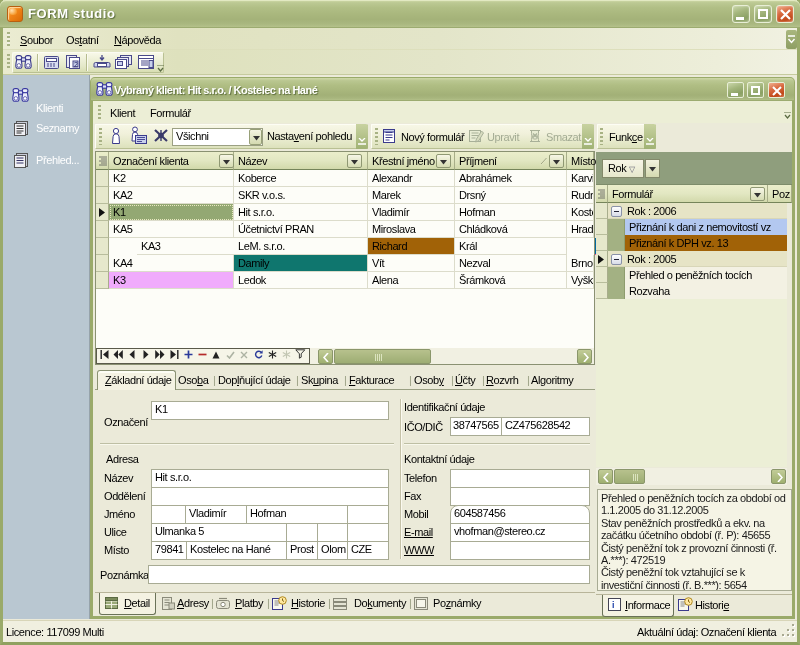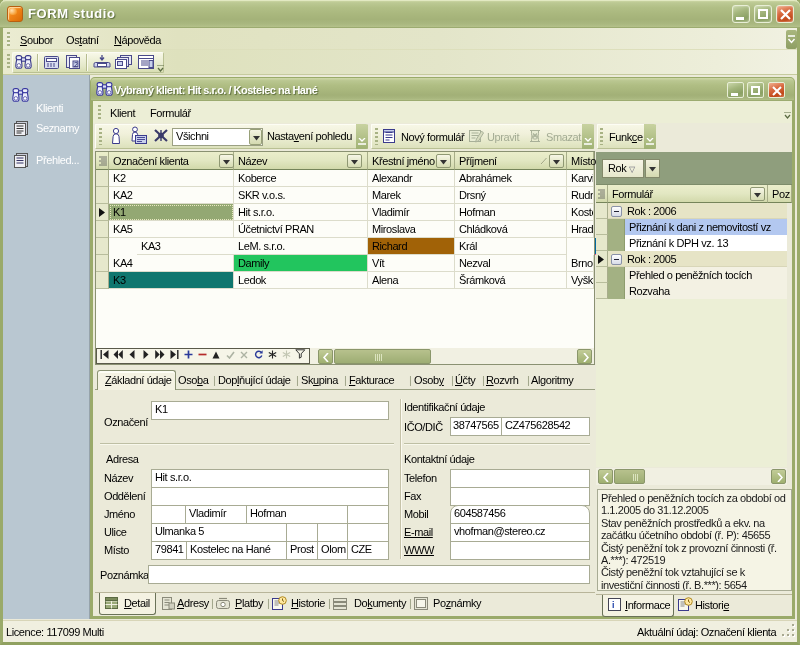--- a/index.html
+++ b/index.html
@@ -309,26 +309,26 @@
 <div class="a" style="left:455px;top:221px;width:112px;height:17px;background:#fdfdf8;border-right:1px solid #dcdccb;border-bottom:1px solid #dcdccb;overflow:hidden;white-space:nowrap;padding:2px 0 0 4px;">Chládková</div>
 <div class="a" style="left:567px;top:221px;width:27px;height:17px;background:#fdfdf8;border-right:1px solid #dcdccb;border-bottom:1px solid #dcdccb;overflow:hidden;white-space:nowrap;padding:2px 0 0 4px;">Hradec K</div>
 <div class="a" style="left:96px;top:238px;width:13px;height:17px;background:#e6e8cc;border-right:1px solid #a8ad8c;border-bottom:1px solid #b8bd9c;"></div>
 <div class="a" style="left:109px;top:238px;width:125px;height:17px;background:#fdfdf8;border-right:1px solid #dcdccb;border-bottom:1px solid #dcdccb;overflow:hidden;white-space:nowrap;padding:2px 0 0 4px;margin-left:28px;">KA3</div>
 <div class="a" style="left:234px;top:238px;width:134px;height:17px;background:#fdfdf8;border-right:1px solid #dcdccb;border-bottom:1px solid #dcdccb;overflow:hidden;white-space:nowrap;padding:2px 0 0 4px;">LeM. s.r.o.</div>
 <div class="a" style="left:368px;top:238px;width:87px;height:17px;background:#a16207;border-right:1px solid #dcdccb;border-bottom:1px solid #dcdccb;overflow:hidden;white-space:nowrap;padding:2px 0 0 4px;">Richard</div>
 <div class="a" style="left:455px;top:238px;width:112px;height:17px;background:#fdfdf8;border-right:1px solid #dcdccb;border-bottom:1px solid #dcdccb;overflow:hidden;white-space:nowrap;padding:2px 0 0 4px;">Král</div>
 <div class="a" style="left:567px;top:238px;width:27px;height:17px;background:#0369a1;border-right:1px solid #dcdccb;border-bottom:1px solid #ec4899;overflow:hidden;white-space:nowrap;padding:2px 0 0 4px;margin-left:28px;">Cheb</div>
 <div class="a" style="left:96px;top:255px;width:13px;height:17px;background:#e6e8cc;border-right:1px solid #a8ad8c;border-bottom:1px solid #b8bd9c;"></div>
 <div class="a" style="left:109px;top:255px;width:125px;height:17px;background:#fdfdf8;border-right:1px solid #dcdccb;border-bottom:1px solid #dcdccb;overflow:hidden;white-space:nowrap;padding:2px 0 0 4px;">KA4</div>
-<div class="a" style="left:234px;top:255px;width:134px;height:17px;background:#22c55e;border-right:1px solid #dcdccb;border-bottom:1px solid #dcdccb;overflow:hidden;white-space:nowrap;padding:2px 0 0 4px;">Damily</div>
+<div class="a" style="left:234px;top:255px;width:134px;height:17px;background:#0f766e;border-right:1px solid #dcdccb;border-bottom:1px solid #dcdccb;overflow:hidden;white-space:nowrap;padding:2px 0 0 4px;">Damily</div>
 <div class="a" style="left:368px;top:255px;width:87px;height:17px;background:#fdfdf8;border-right:1px solid #dcdccb;border-bottom:1px solid #dcdccb;overflow:hidden;white-space:nowrap;padding:2px 0 0 4px;">Vít</div>
 <div class="a" style="left:455px;top:255px;width:112px;height:17px;background:#fdfdf8;border-right:1px solid #dcdccb;border-bottom:1px solid #dcdccb;overflow:hidden;white-space:nowrap;padding:2px 0 0 4px;">Nezval</div>
 <div class="a" style="left:567px;top:255px;width:27px;height:17px;background:#fdfdf8;border-right:1px solid #dcdccb;border-bottom:1px solid #dcdccb;overflow:hidden;white-space:nowrap;padding:2px 0 0 4px;">Brno</div>
 <div class="a" style="left:96px;top:272px;width:13px;height:17px;background:#e6e8cc;border-right:1px solid #a8ad8c;border-bottom:1px solid #b8bd9c;"></div>
-<div class="a" style="left:109px;top:272px;width:125px;height:17px;background:#0f766e;border-right:1px solid #dcdccb;border-bottom:1px solid #dcdccb;overflow:hidden;white-space:nowrap;padding:2px 0 0 4px;">K3</div>
+<div class="a" style="left:109px;top:272px;width:125px;height:17px;background:#f0abfc;border-right:1px solid #dcdccb;border-bottom:1px solid #dcdccb;overflow:hidden;white-space:nowrap;padding:2px 0 0 4px;">K3</div>
 <div class="a" style="left:234px;top:272px;width:134px;height:17px;background:#fdfdf8;border-right:1px solid #dcdccb;border-bottom:1px solid #dcdccb;overflow:hidden;white-space:nowrap;padding:2px 0 0 4px;">Ledok</div>
 <div class="a" style="left:368px;top:272px;width:87px;height:17px;background:#fdfdf8;border-right:1px solid #dcdccb;border-bottom:1px solid #dcdccb;overflow:hidden;white-space:nowrap;padding:2px 0 0 4px;">Alena</div>
 <div class="a" style="left:455px;top:272px;width:112px;height:17px;background:#fdfdf8;border-right:1px solid #dcdccb;border-bottom:1px solid #dcdccb;overflow:hidden;white-space:nowrap;padding:2px 0 0 4px;">Šrámková</div>
 <div class="a" style="left:567px;top:272px;width:27px;height:17px;background:#fdfdf8;border-right:1px solid #dcdccb;border-bottom:1px solid #dcdccb;overflow:hidden;white-space:nowrap;padding:2px 0 0 4px;">Vyškov</div>
 <div class="a" style="left:96px;top:348px;width:498px;height:16px;background:#f1f0e2;"></div>
 <div class="a" style="left:96px;top:348px;width:214px;height:16px;border:1px solid #5a5a4a;background:#f6f5e8;"></div>
 <div class="a" style="left:97px;top:349px;width:14px;height:14px;text-align:center;line-height:13px;"><svg width="9" height="9">
       <path d="M1.2 0 v9" stroke="#222" stroke-width="1.4"></path>
       <path d="M8.5 0 L3 4.5 L8.5 9z" fill="#222"></path>
     </svg></div>
@@ -534,21 +534,21 @@
     <div class="a" style="left:2px;top:4px;width:5px;height:1px;background:#223;"></div>
   </div>
 <div class="lbl" style="left:627px;top:205px;">Rok : 2006</div>
 <div class="a" style="left:596px;top:219px;width:12px;height:16px;background:#e6e8cc;border-right:1px solid #a8ad8c;border-bottom:1px solid #b8bd9c;"></div>
 <div class="a" style="left:608px;top:219px;width:17px;height:16px;background:#a3b183;border-right:1px solid #8e9c6e;"></div>
 <div class="a" style="left:625px;top:219px;width:162px;height:16px;background:#b3c8f0;">
     <div class="lbl" style="left:4px;top:2px;">Přiznání k dani z nemovitostí vz</div>
   </div>
 <div class="a" style="left:596px;top:235px;width:12px;height:16px;background:#e6e8cc;border-right:1px solid #a8ad8c;border-bottom:1px solid #b8bd9c;"></div>
 <div class="a" style="left:608px;top:235px;width:17px;height:16px;background:#a3b183;border-right:1px solid #8e9c6e;"></div>
-<div class="a" style="left:625px;top:235px;width:162px;height:16px;background:#ffffff;">
+<div class="a" style="left:625px;top:235px;width:162px;height:16px;background:#a16207;">
     <div class="lbl" style="left:4px;top:2px;">Přiznání k DPH vz. 13</div>
   </div>
 <div class="a" style="left:596px;top:251px;width:12px;height:16px;background:#e6e8cc;border-right:1px solid #a8ad8c;border-bottom:1px solid #b8bd9c;">
     <svg class="a" style="left:2px;top:4px" width="7" height="9">
       <path d="M0 0 L6 4.5 L0 9z" fill="#111"></path>
     </svg>
   </div>
 <div class="a" style="left:608px;top:251px;width:179px;height:16px;background:#e6e4c6;border-bottom:1px solid #d8d6b8;"></div>
 <div class="a" style="left:611px;top:254px;width:11px;height:11px;background:linear-gradient(180deg,#fff,#d8dce8);border:1px solid #8a92a8;border-radius:2px;">
     <div class="a" style="left:2px;top:4px;width:5px;height:1px;background:#223;"></div>

